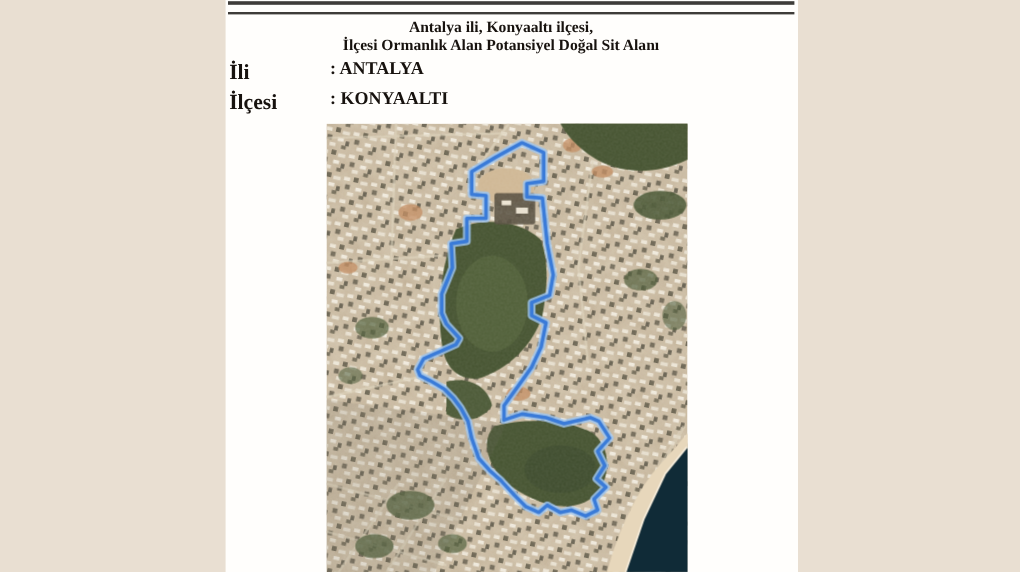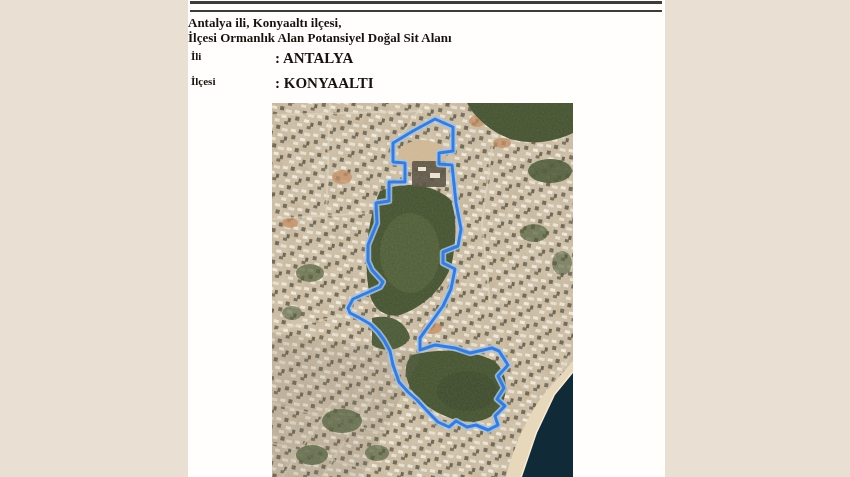--- a/index.html
+++ b/index.html
@@ -11,23 +11,23 @@
   }
   .page{
     position:absolute;left:188px;top:0;width:477px;height:477px;
     background:#fffefc;
   }
   .rule{position:absolute;left:2px;right:3px;background:#3e3c39;}
   .rule-thick{top:1px;height:3px;}
   .rule-thin{top:10px;height:2px;}
   .doc-title{
     position:absolute;top:15px;left:0;right:18px;
-    text-align:left;font-weight:bold;font-size:13px;line-height:1.16;
+    text-align:center;font-weight:bold;font-size:13px;line-height:1.16;
   }
-  .field-label{position:absolute;left:3px;font-weight:bold;font-size:11px;}
+  .field-label{position:absolute;left:3px;font-weight:bold;font-size:18px;}
   .field-value{position:absolute;left:87px;font-weight:bold;font-size:15px;}
   .row-ili{top:50px;}
   .row-ilcesi{top:75px;}
   .map{
     position:absolute;left:84px;top:103px;width:301px;height:374px;
     overflow:hidden;
   }
   .map svg{display:block;width:301px;height:374px;}
   .boundary-halo{fill:none;stroke:#9dc4ef;stroke-width:6.5;stroke-linejoin:round;stroke-linecap:round;opacity:.85;}
   .boundary-main{fill:none;stroke:#3a7bd8;stroke-width:3;stroke-linejoin:round;stroke-linecap:round;}

